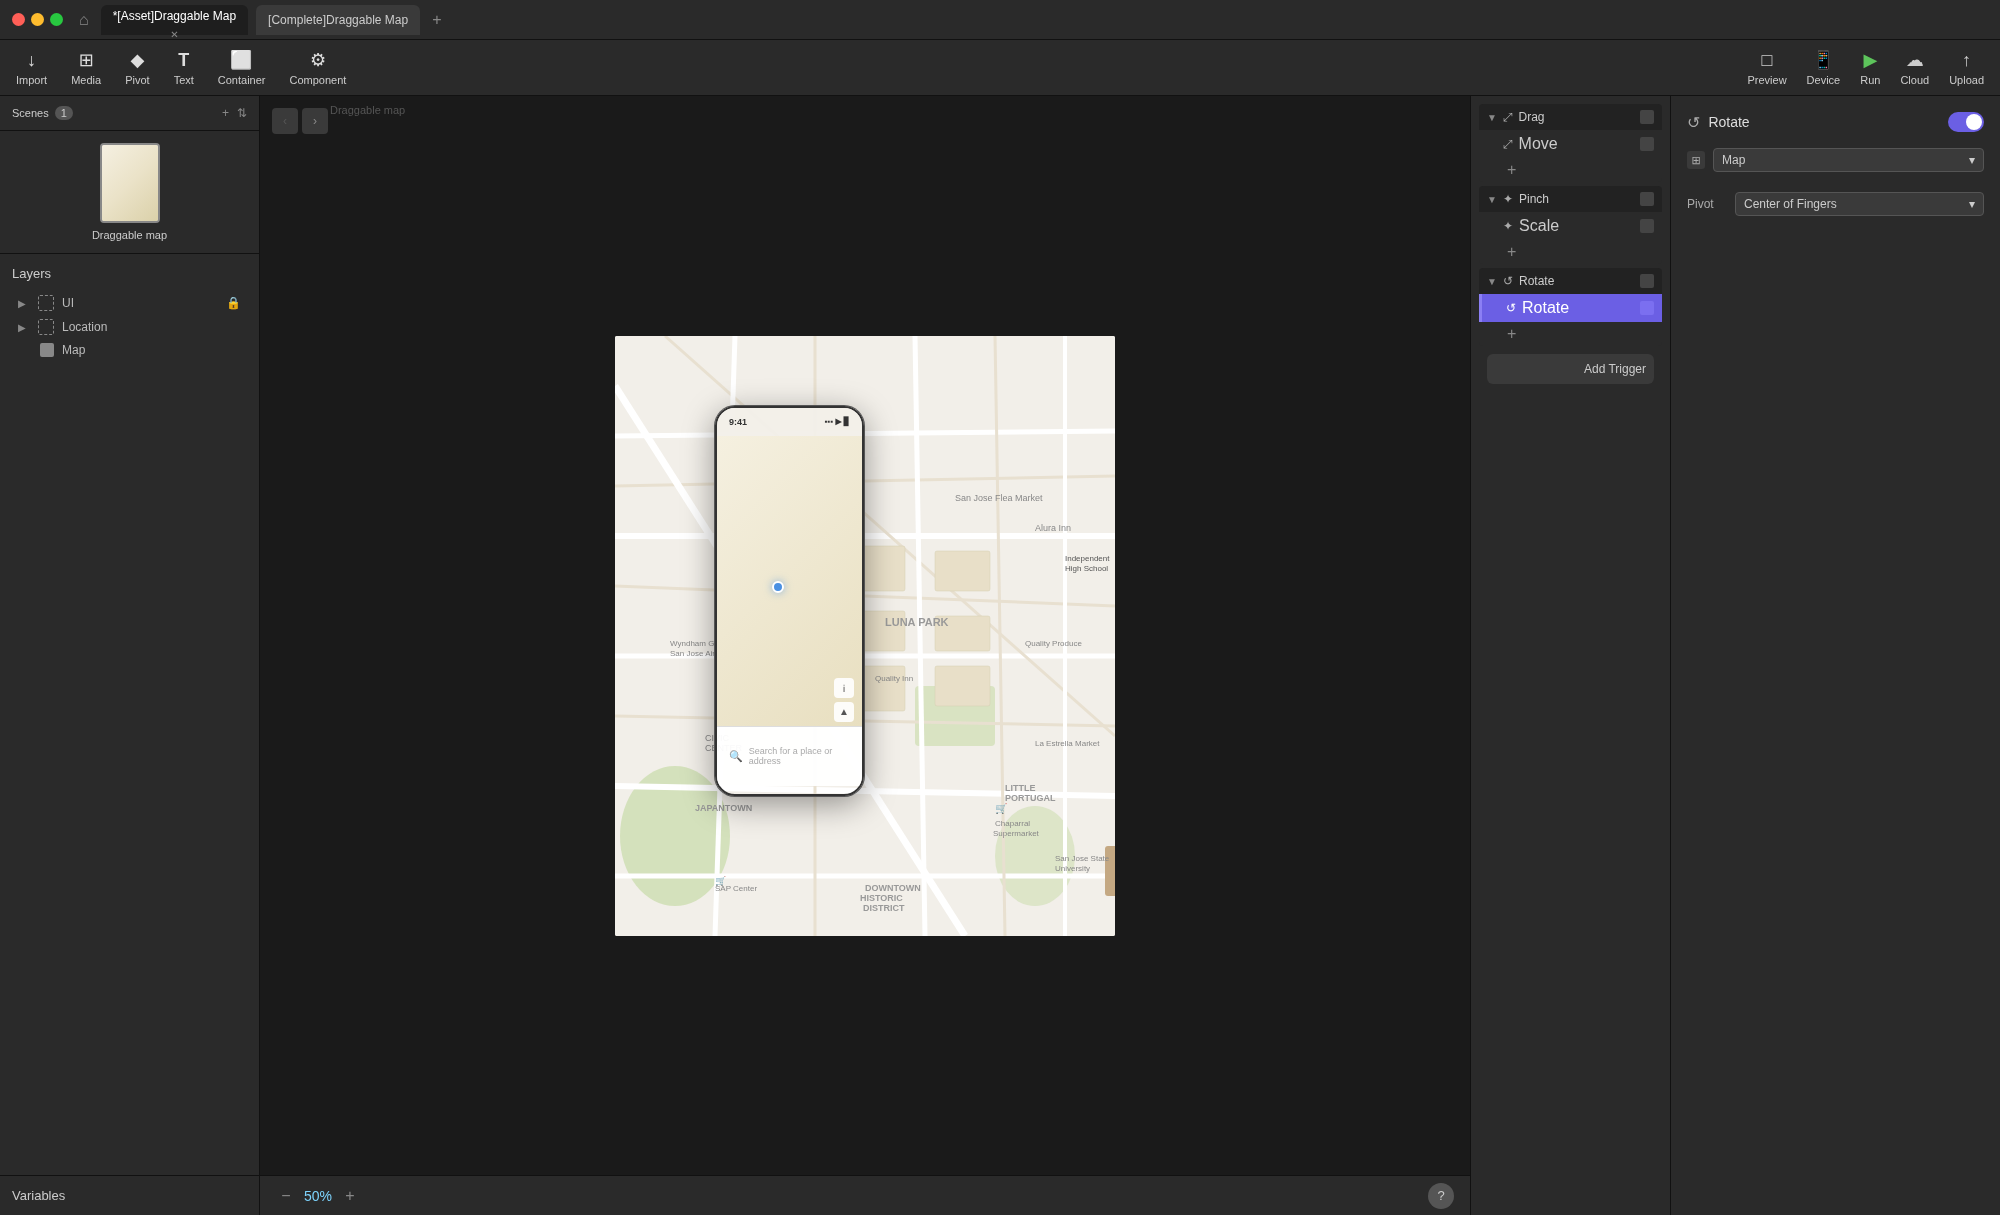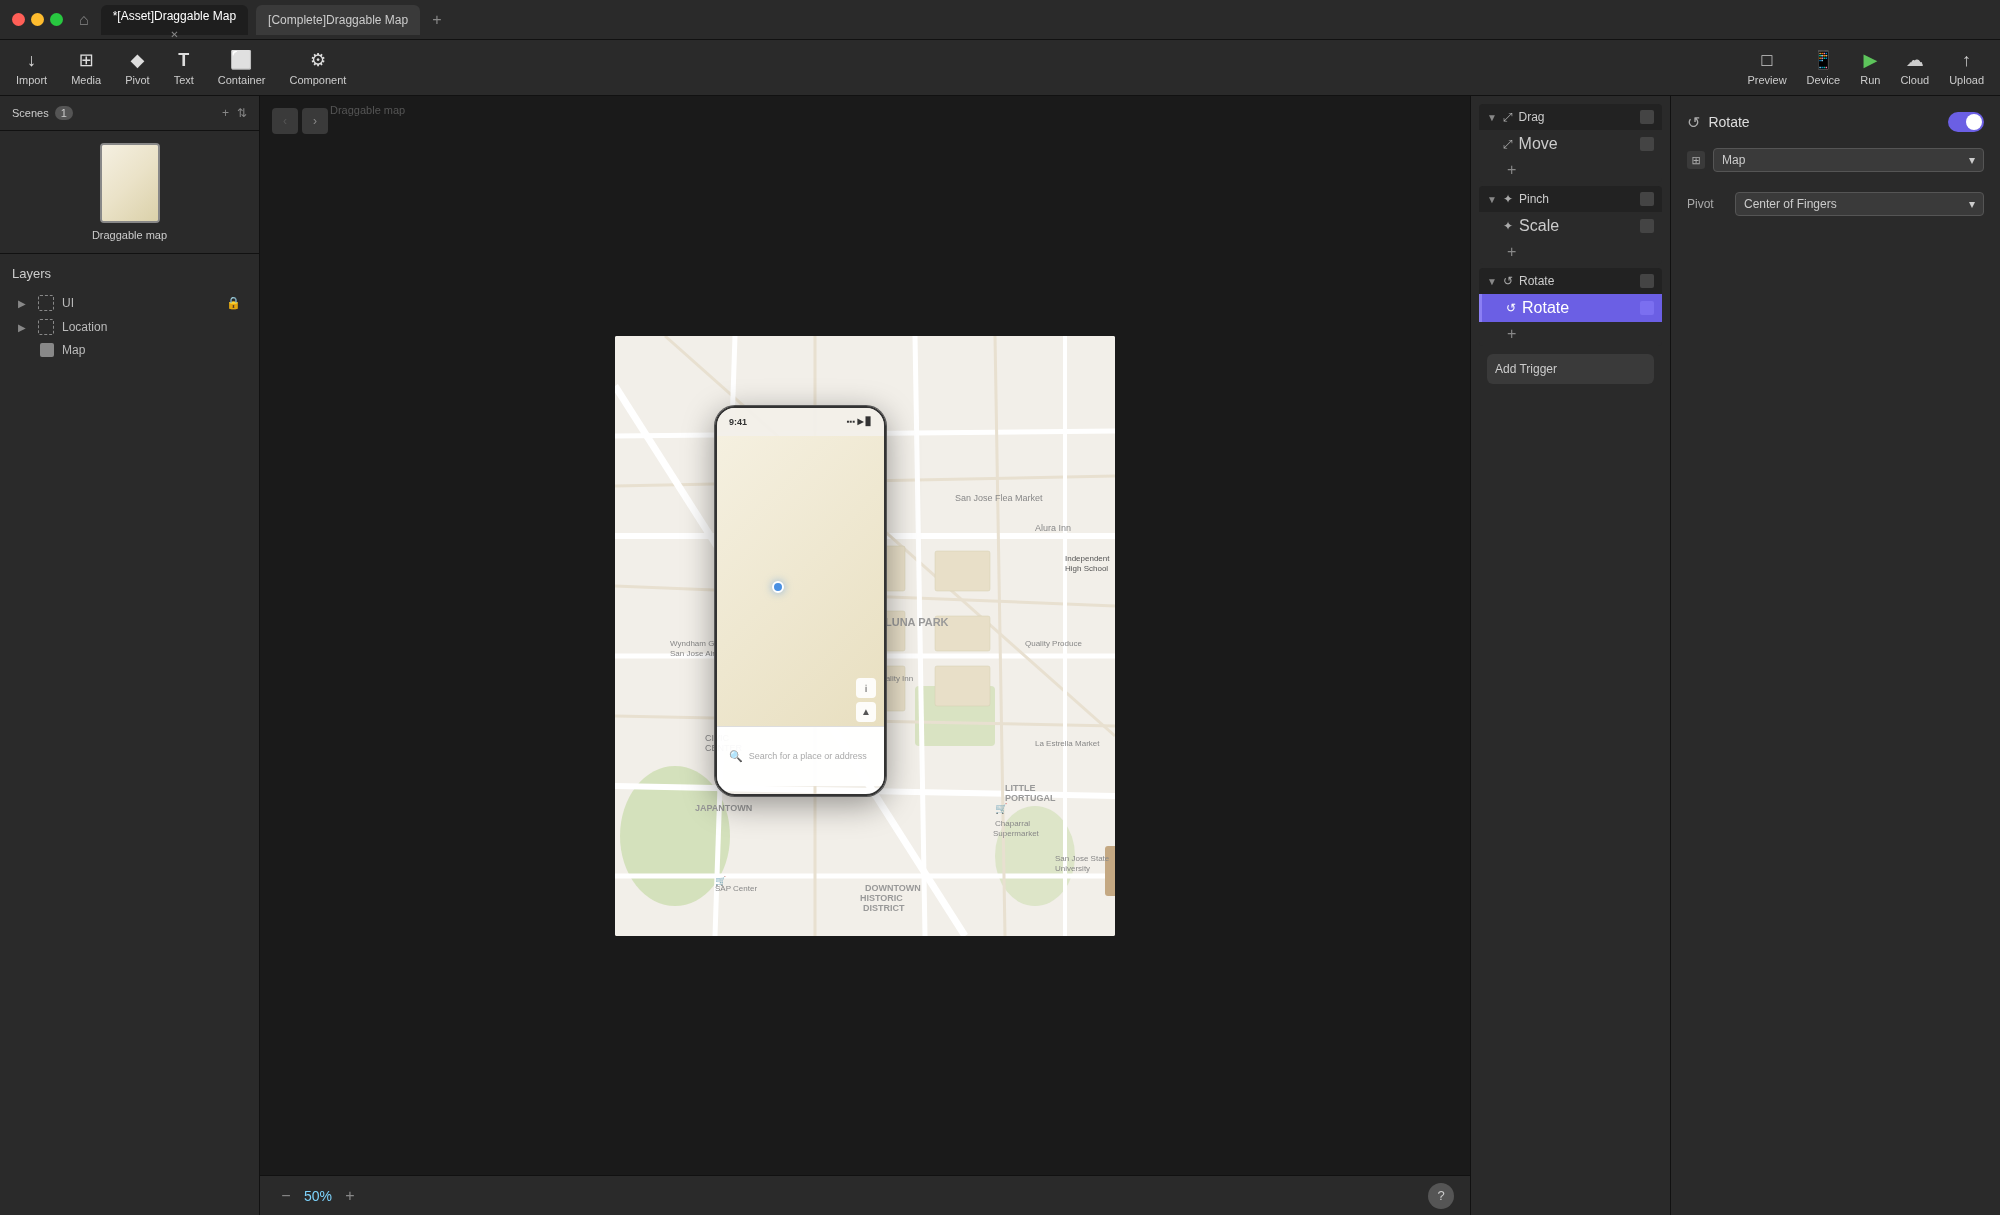--- a/index.html
+++ b/index.html
@@ -282,21 +282,21 @@
       left: 0;
       width: 100%;
       height: 100%;
     }
 
     
     .phone-frame {
       position: absolute;
       top: 70px;
       left: 100px;
-      width: 171px;
+      width: 149px;
       height: 390px;
       border: 2px solid #333;
       border-radius: 20px;
       background: transparent;
       overflow: hidden;
       box-shadow: 0 0 0 1px #555, 0 8px 32px rgba(0,0,0,0.4);
     }
     .phone-status-bar {
       height: 28px;
       background: rgba(242,239,233,0.95);
@@ -480,21 +480,21 @@
       color: #888;
       font-size: 16px;
       cursor: pointer;
       background: #2a2a2a;
     }
     .add-trigger-btn {
       margin: 8px;
       padding: 8px;
       background: #3a3a3a;
       border-radius: 6px;
-      text-align: left;
+      text-align: right;
       color: #ccc;
       font-size: 12px;
       cursor: pointer;
     }
 
     
     .far-right-panel {
       width: 330px;
       background: #2a2a2a;
       border-left: 1px solid #111;
@@ -725,20 +725,23 @@
         <span class="layer-expand">▶</span>
         <span class="layer-icon" style="border-style:dashed;"></span>
         <span>Location</span>
       </div>
       <div class="layer-item layer-sub">
         <span class="layer-icon layer-icon-solid" style="width:14px;height:14px;background:#888;border-radius:2px;"></span>
         <span>Map</span>
       </div>
     </div>
 
+    <div class="variables-section">
+      <span class="variables-header">Variables</span>
+    </div>
   </div>
 
   <div class="canvas-area">
     <div class="canvas-content">
       <div class="canvas-nav">
         <div class="nav-arrow disabled">
           <span>‹</span>
         </div>
         <div class="nav-arrow">
           <span>›</span>

